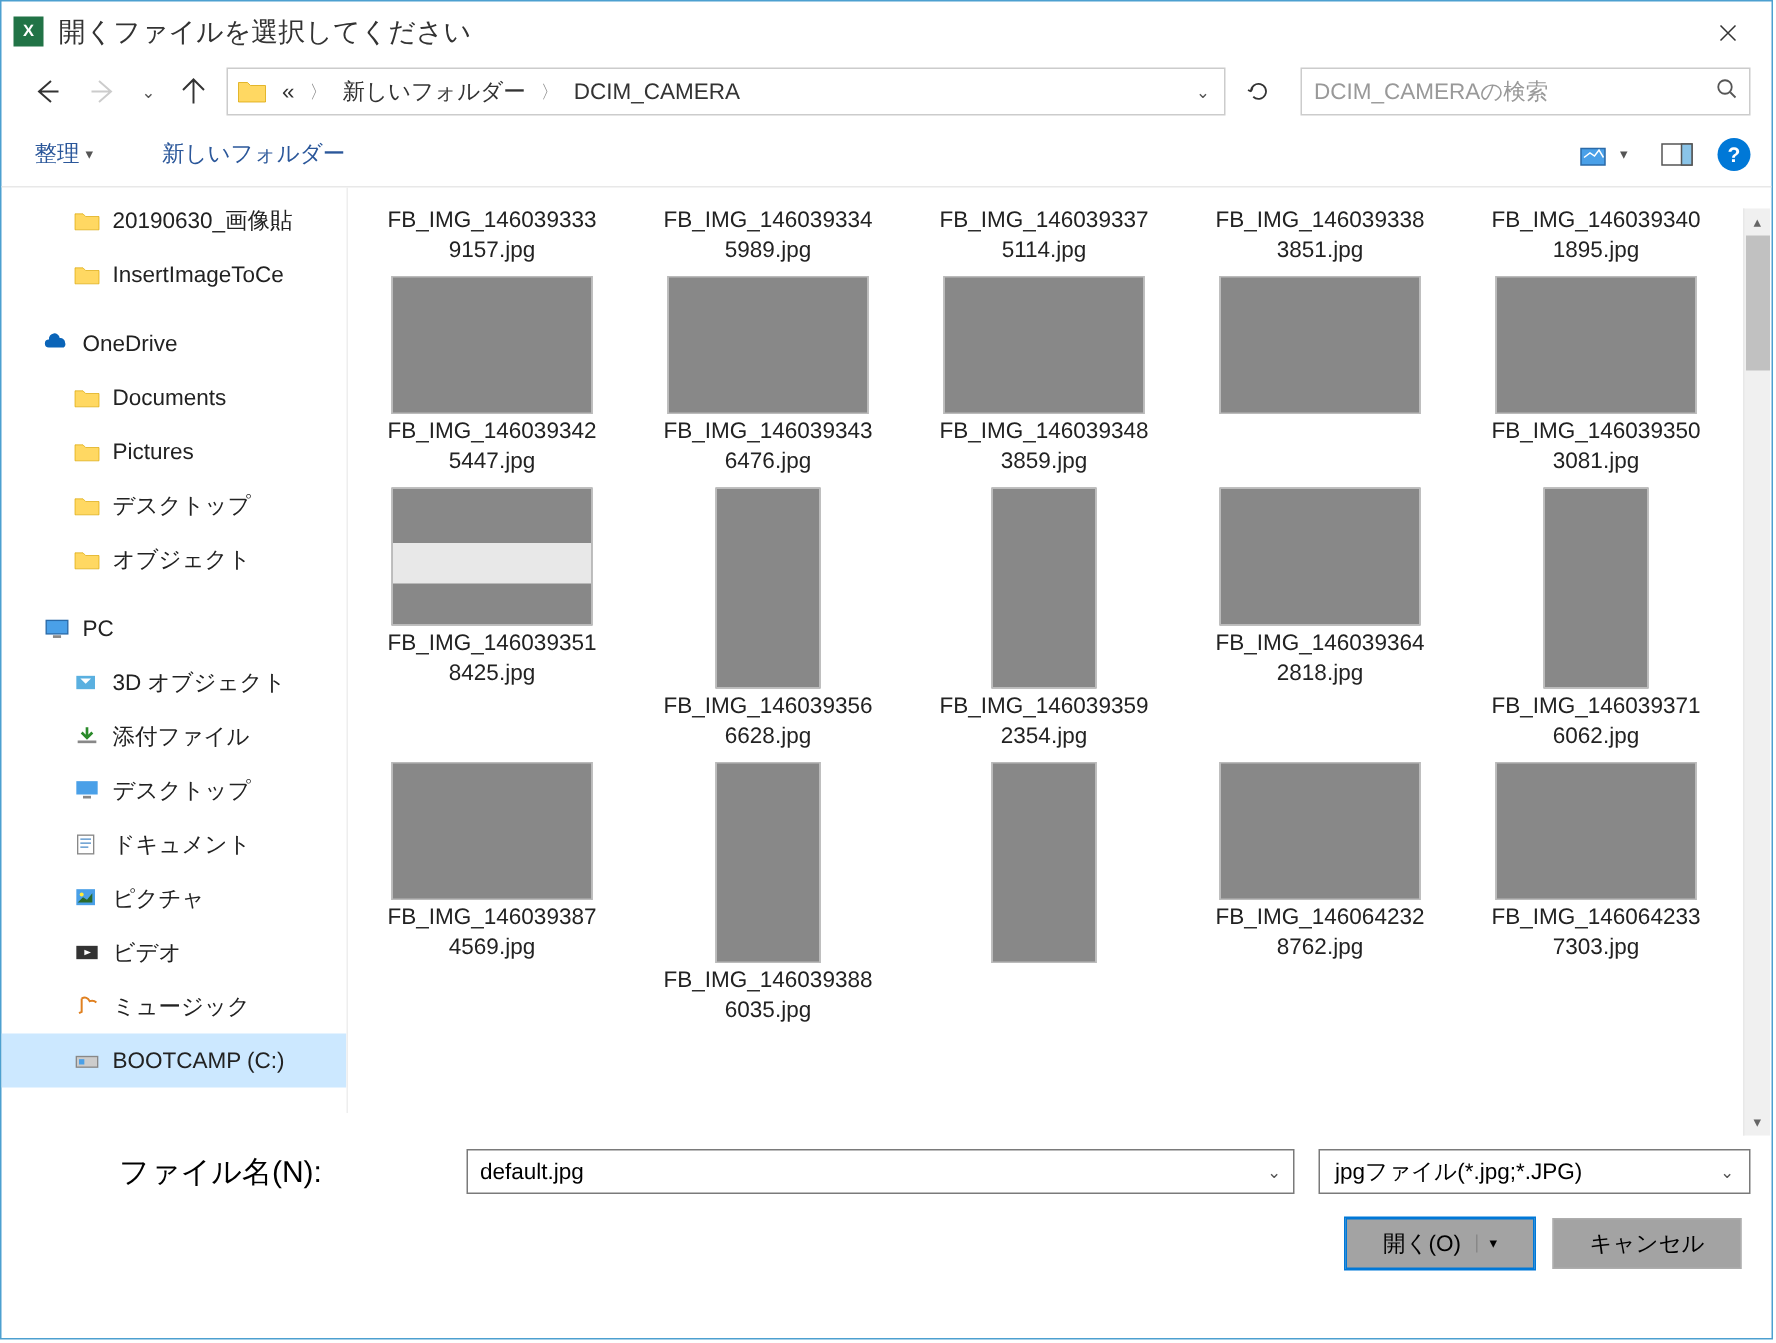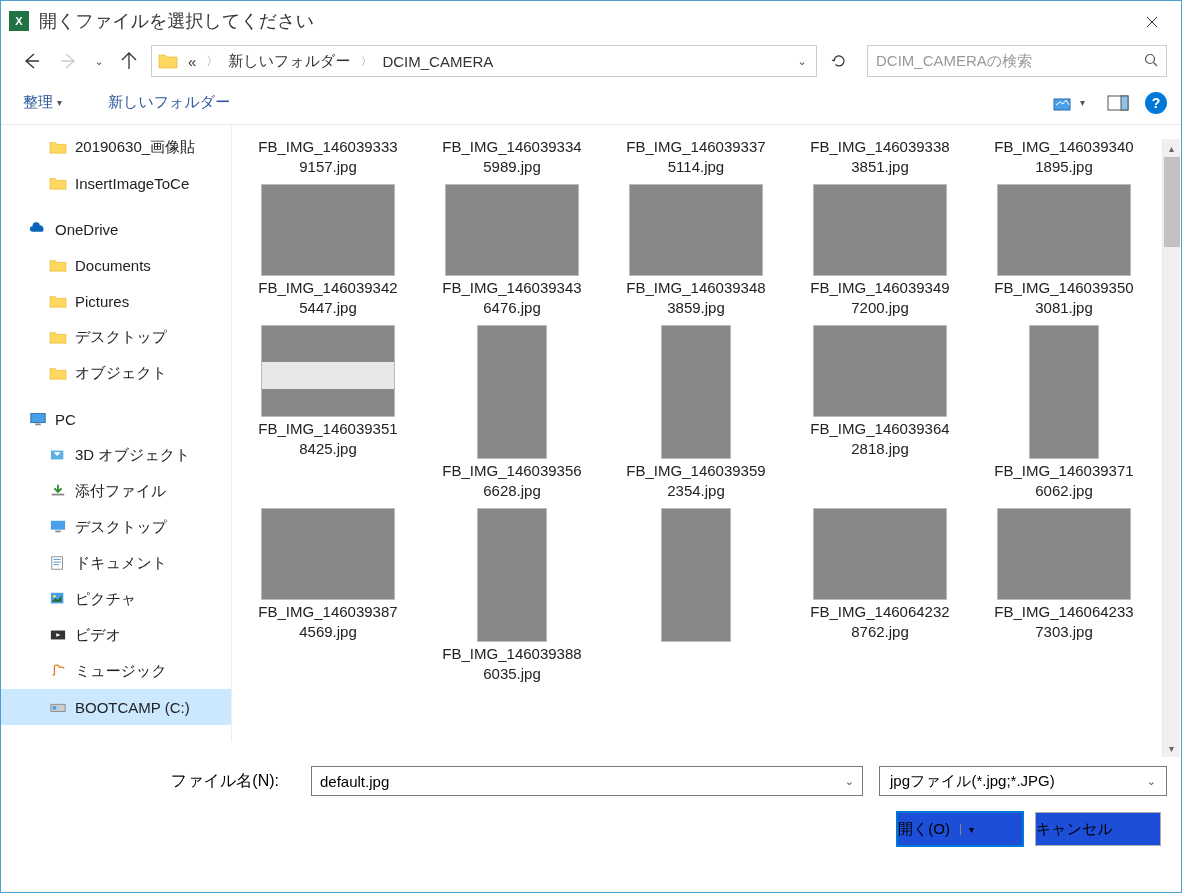--- a/index.html
+++ b/index.html
@@ -35,27 +35,27 @@
 .folder-svg { fill: #ffd862; stroke:#d9a400; stroke-width:0.5; }
 .content { flex: 1; overflow-y: auto; padding: 8px 0 10px 16px; border-left: 1px solid #eee; }
 .grid { display: flex; flex-wrap: wrap; gap: 8px 24px; }
 .thumb { width: 160px; display:flex; flex-direction:column; align-items:center; text-align:center; }
 .thumb .img { width: 134px; height: 92px; background: #888; border: 1px solid #bbb; margin-bottom: 2px; position:relative; overflow:hidden; }
 .thumb .img.portrait { width: 70px; height: 134px; }
 .thumb .fname { font-size: 15px; color: #222; line-height: 1.3; width:160px; word-break:break-all; }
 .thumb.labelonly .fname { margin-top: 4px; }
 .bottom { padding: 24px 14px 10px; }
 .file-row { display: flex; align-items: center; gap: 6px; margin-bottom: 16px; }
-.file-label { font-size: 16px; width: 272px; text-align: right; padding-right: 8px; }
+.file-label { font-size: 20px; width: 272px; text-align: center; padding-right: 8px; }
 .file-input { flex:1; border: 1px solid #7a7a7a; height: 30px; font-size:15px; padding:0 8px; display:flex; align-items:center;margin-left:18px; }
 .file-input .drop { margin-left:auto; font-size:11px; color:#555; }
 .file-filter { width: 288px; border: 1px solid #7a7a7a; height: 30px; font-size:15px; padding:0 10px; margin-left:10px; display:flex; align-items:center; }
 .file-filter .drop { margin-left:auto; font-size:11px; color:#555; }
 .btn-row { display:flex; justify-content:flex-end; gap: 12px; padding-right: 6px; }
-.btn { width: 126px; height: 34px; border: 1px solid #adadad; background: #1d4ed8; font-size: 15px; display:flex; align-items:center; }
+.btn { width: 126px; height: 34px; border: 1px solid #adadad; background: #a3a3a3; font-size: 15px; display:flex; align-items:center; justify-content:center; }
 .btn.primary { border: 1px solid #0078d7; outline: 1px solid #0078d7; }
 .scrollbar { position:absolute; right:1px; top:138px; width:18px; height:618px; background:#f0f0f0; border-left:1px solid #e8e8e8; }
 .scrollbar .up, .scrollbar .dn { height:18px; display:flex; align-items:center; justify-content:center; font-size:10px; color:#666; }
 .scrollbar .dn { position:absolute; bottom:0; width:100%; }
 .scrollbar .track { position:absolute; top:18px; bottom:18px; width:100%; }
 .scrollbar .sb-thumb { position:absolute; top:0; width:16px; left:1px; height:90px; background:#c1c1c1; } .shrine{background:linear-gradient(#8b6f55,#b89a7a);} .bird{background:linear-gradient(#5d8bb8,#a5c4de);} .gulls{background:linear-gradient(#cce0ee,#e8f0f6);} .city{background:linear-gradient(#a8c2d4,#d0dde8);}
 .trail{background:linear-gradient(#556644,#8a9a77);} .boat{background:linear-gradient(#1a3a6a,#3a5a8a);position:relative;} .boat::after{content:"";position:absolute;top:40%;left:0;right:0;height:30%;background:#e8e8e8;}
 .night{background:linear-gradient(#0a1530,#1a2a4a);} .sunset{background:linear-gradient(#1a2a3a 0%,#3a4a5a 50%,#8a6a4a 60%,#2a3a4a 70%);}
 .market{background:linear-gradient(#4a3a2a,#8a6a4a);} .lantern{background:linear-gradient(#aa3322,#cc6644);}
 .stained{background:radial-gradient(#3a5aaa,#1a2a3a);} .church{background:linear-gradient(#aa9a7a,#8a7a5a);} .hall{background:linear-gradient(#2a2a2a,#4a4a4a);}
@@ -279,21 +279,20 @@
           <div class="thumb">
             <div class="img shrine"></div>
             <div class="fname">FB_IMG_146039343<br>6476.jpg</div>
           </div>
           <div class="thumb">
             <div class="img bird"></div>
             <div class="fname">FB_IMG_146039348<br>3859.jpg</div>
           </div>
           <div class="thumb">
             <div class="img gulls"></div>
-            <div class="fname">FB_IMG_146039349<br>7200.jpg</div>
           </div>
           <div class="thumb">
             <div class="img city"></div>
             <div class="fname">FB_IMG_146039350<br>3081.jpg</div>
           </div>
           <div class="thumb">
             <div class="img boat"></div>
             <div class="fname">FB_IMG_146039351<br>8425.jpg</div>
           </div>
           <div class="thumb">

